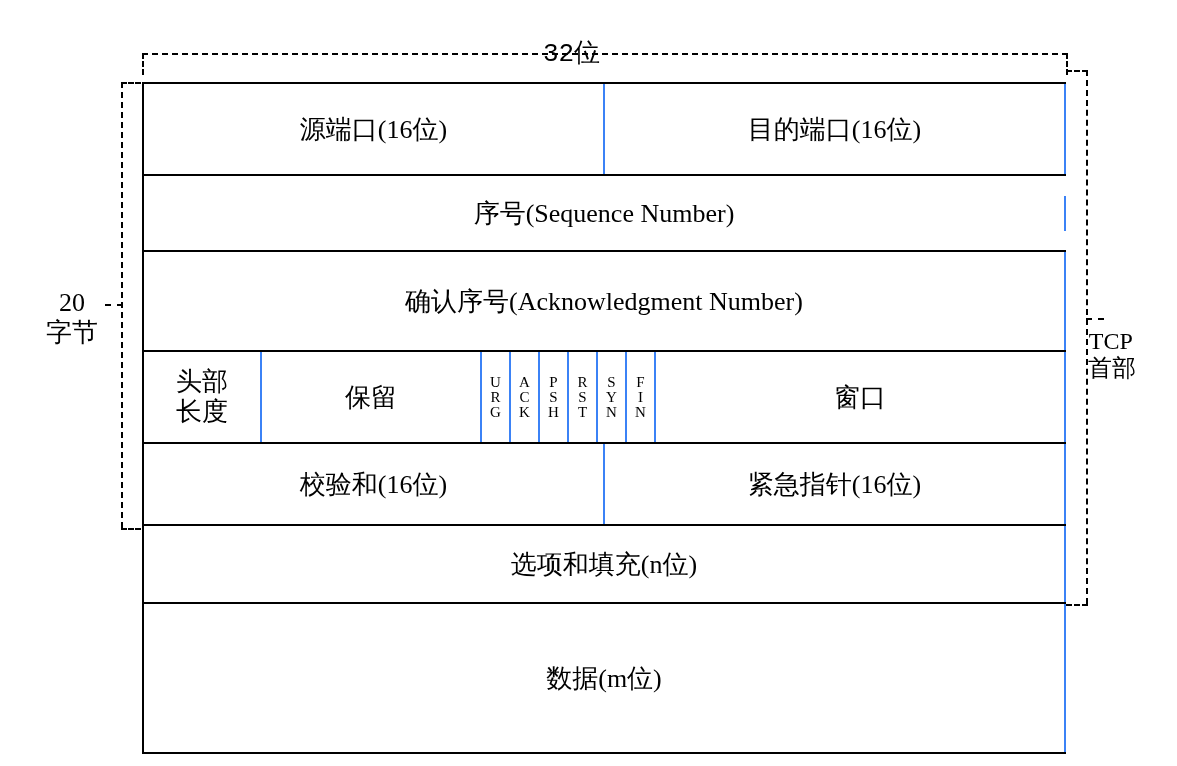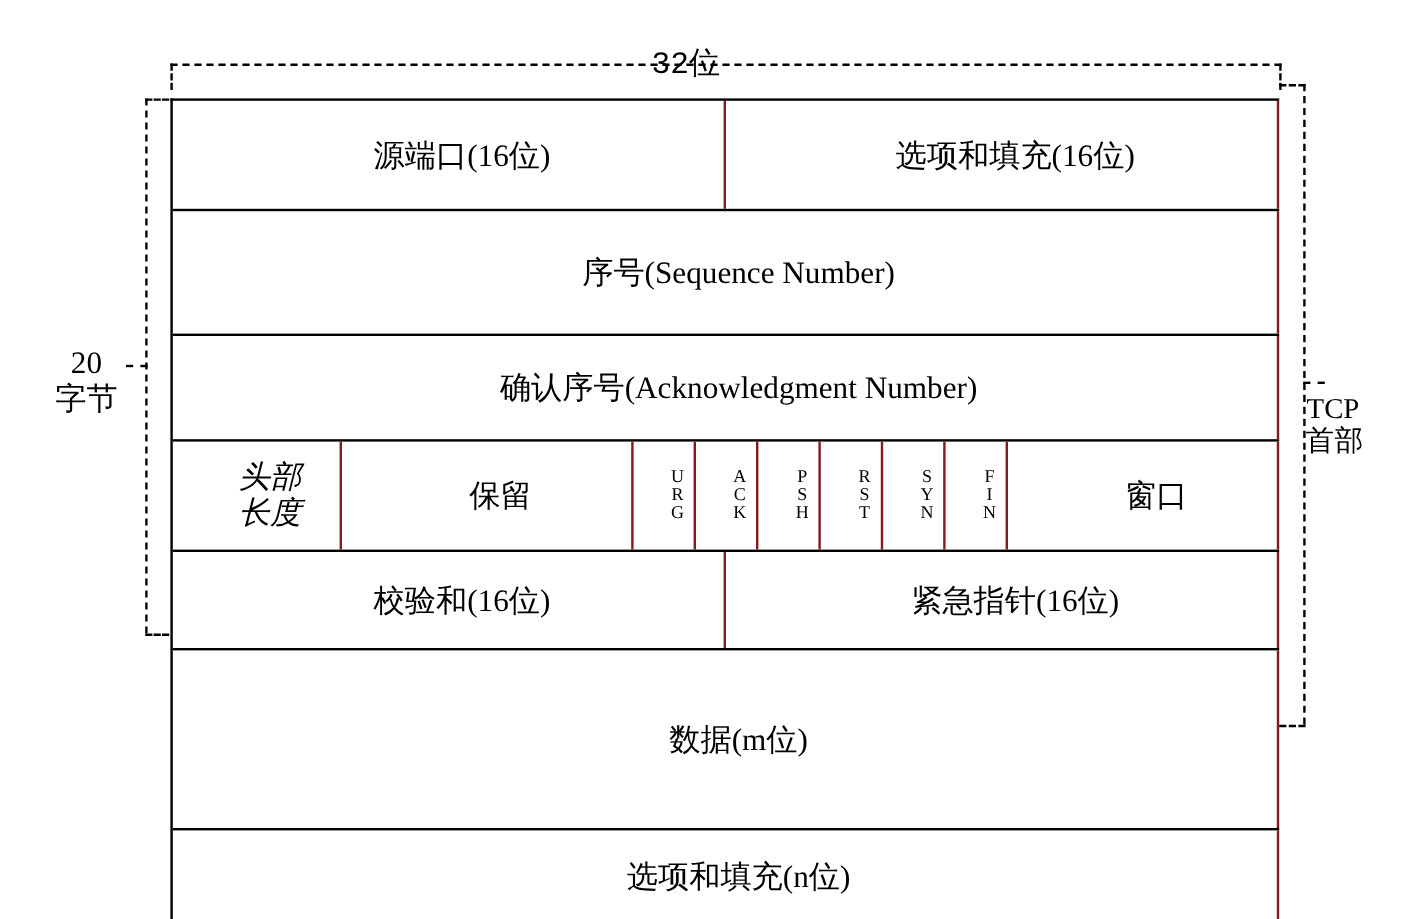--- a/index.html
+++ b/index.html
@@ -165,34 +165,33 @@
     border-top: 2px solid #000;
     box-sizing: border-box;
   }
   .row {
     display: flex;
     border-bottom: 2px solid #000;
     box-sizing: border-box;
   }
   .cell {
     box-sizing: border-box;
-    border-right: 2px solid #7f1d1d;
+    border-right: 2px solid #3b82f6;
     display: flex;
     align-items: center;
     justify-content: center;
     text-align: center;
     font-size: 26px;
     font-family: "Liberation Serif", serif;
     overflow: hidden;
-    margin-left: 23px;
   }
 
   .h-ports   { height: 92px; }
-  .h-seq     { height: 104px; }
-  .h-ack     { height: 88px; }
+  .h-seq     { height: 76px; align-items: center; }
+  .h-ack     { height: 100px; }
   .h-flags   { height: 92px; }
   .h-check   { height: 82px; }
   .h-options { height: 78px; }
   .h-data    { height: 150px; }
 
   .w-half { width: 50%; }
   .w-full { width: 100%; }
 
   
   .c-hdrlen { width: 118px; line-height: 1.15; }
@@ -202,21 +201,20 @@
     font-size: 15px;
     line-height: 1.0;
     letter-spacing: 0;
     font-family: "Liberation Serif", serif;
   }
   .c-window { flex: 1 1 auto; }
 
   .stack {
     display: block;
     text-align: center;
-    font-style: italic;
   }
   .stack span { display: block; }
 
   .flag-stack span { display: block; }
 </style>
 </head>
 <body>
 
 <div id="stage">
 
@@ -243,21 +241,21 @@
   <div class="dash-right-mid"></div>
   <div class="label right-tcp">
     <span>TCP</span>
     <span>首部</span>
   </div>
 
   <div class="packet">
 
     <div class="row h-ports">
       <div class="cell w-half">源端口(16位)</div>
-      <div class="cell w-half">选项和填充(16位)</div>
+      <div class="cell w-half">目的端口(16位)</div>
     </div>
 
     <div class="row h-seq">
       <div class="cell w-full">序号(Sequence Number)</div>
     </div>
 
     <div class="row h-ack">
       <div class="cell w-full">确认序号(Acknowledgment Number)</div>
     </div>
 
@@ -314,22 +312,22 @@
       </div>
 
       <div class="cell c-window">窗口</div>
     </div>
 
     <div class="row h-check">
       <div class="cell w-half">校验和(16位)</div>
       <div class="cell w-half">紧急指针(16位)</div>
     </div>
 
+    <div class="row h-options">
+      <div class="cell w-full">选项和填充(n位)</div>
+    </div>
+
     <div class="row h-data">
       <div class="cell w-full">数据(m位)</div>
     </div>
 
-    <div class="row h-options">
-      <div class="cell w-full">选项和填充(n位)</div>
-    </div>
-
   </div>
 </div>
 
 </body></html>

